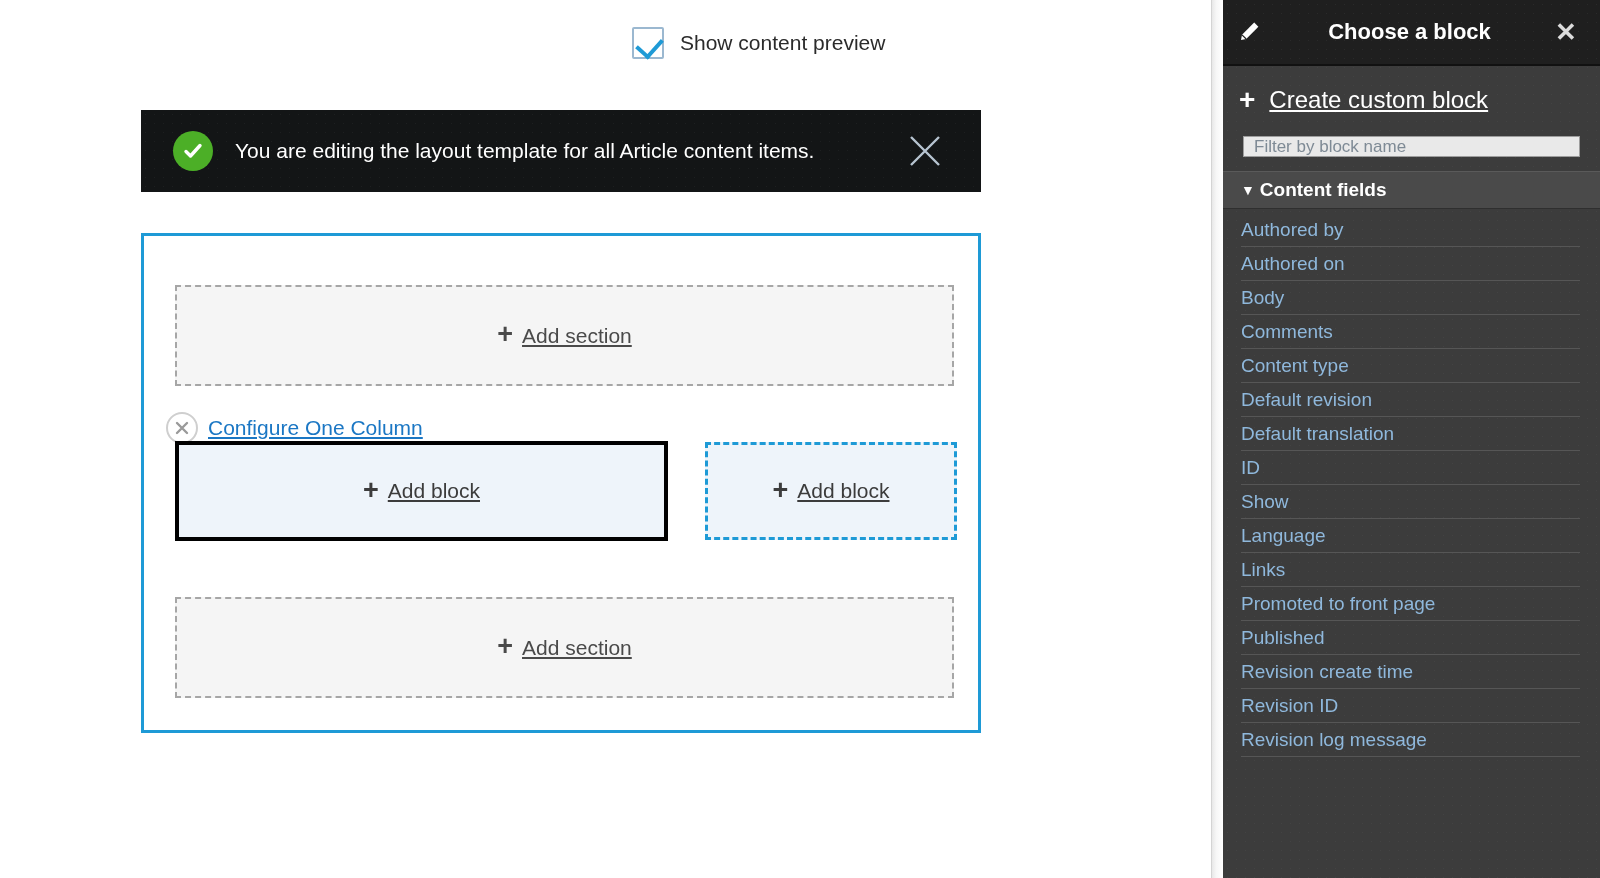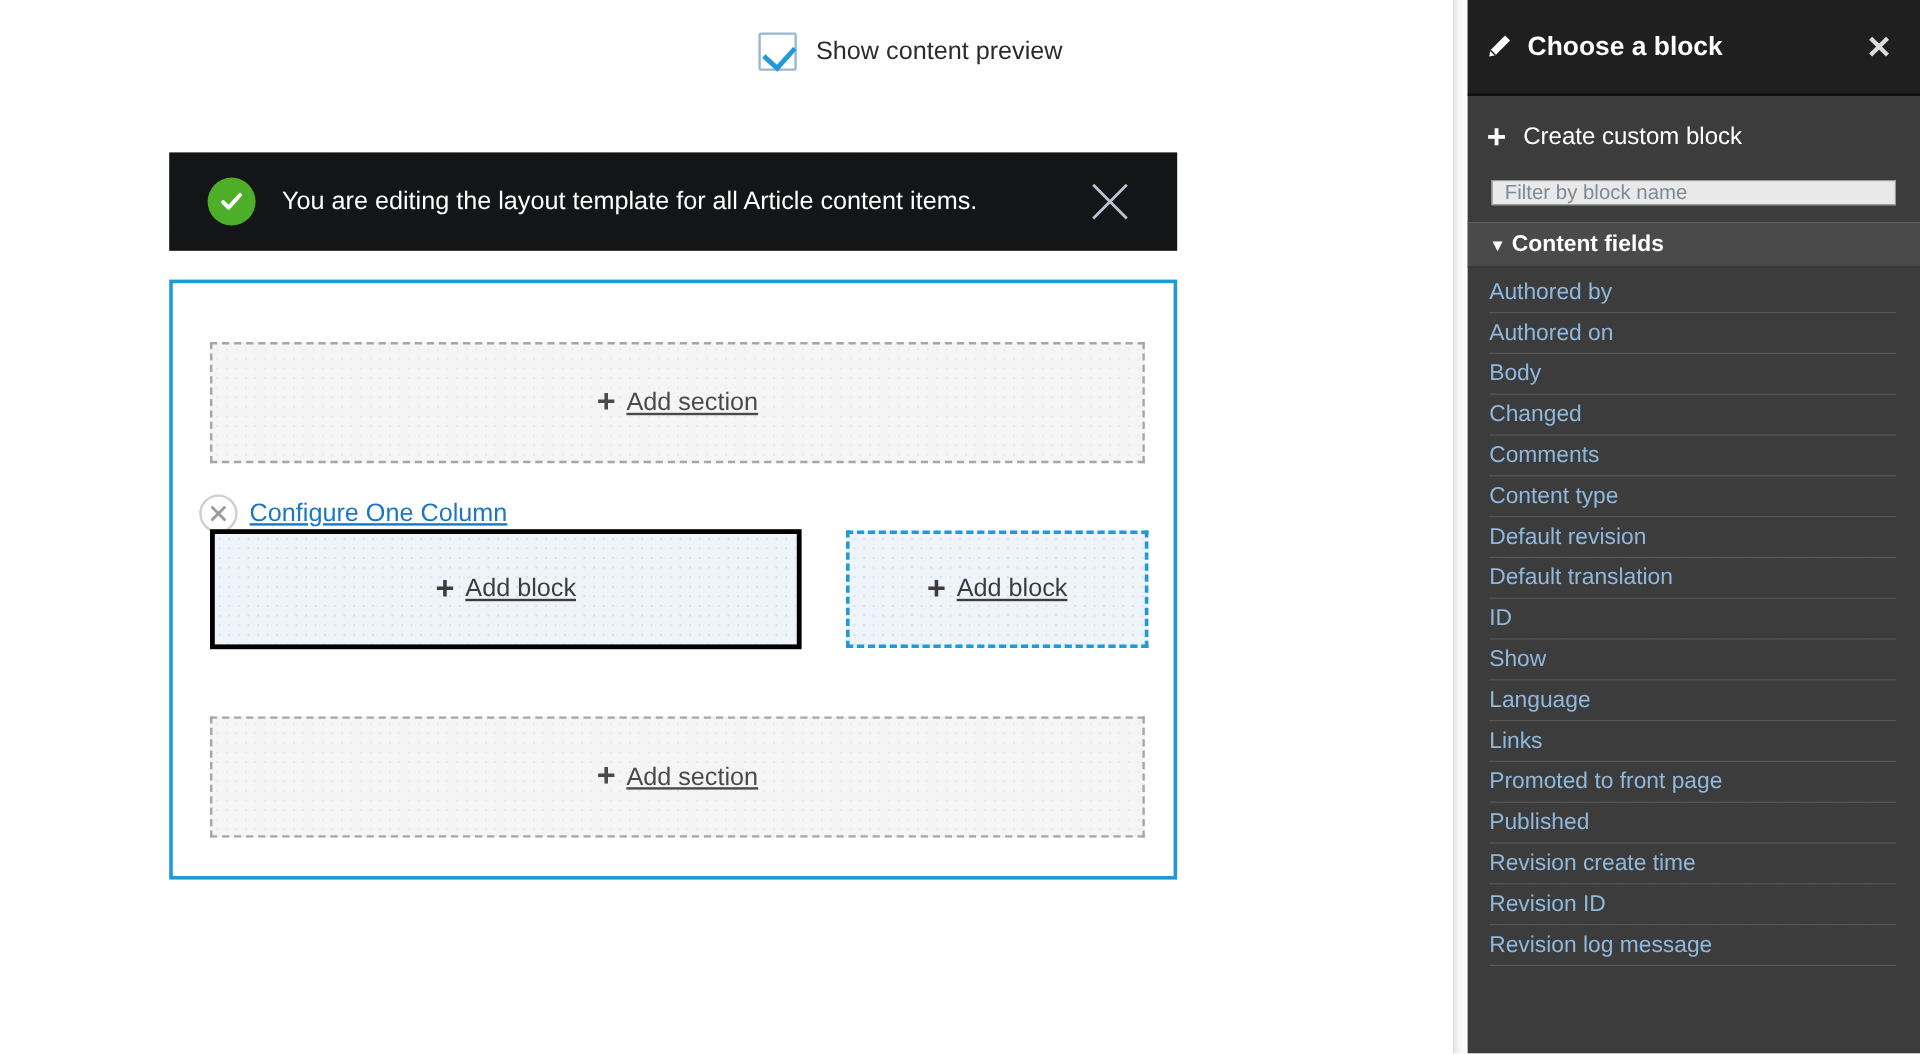--- a/index.html
+++ b/index.html
@@ -66,21 +66,21 @@
     border-width: 0 4px 4px 0;
     transform: rotate(42deg);
   }
   #show-preview-label {
     font-size: 21px; color: #2b2b2b;
     white-space: nowrap;
   }
 
   
   #status-message {
-    position: absolute; left: 141px; top: 127px;
+    position: absolute; left: 141px; top: 110px;
     width: 840px; height: 82px;
     background-color: #131516;
     background-image: radial-gradient(rgba(255,255,255,.045) 0.7px, transparent 0.7px);
     background-size: 9px 9px;
     display: flex; align-items: center;
   }
   #status-check-icon {
     width: 40px; height: 40px; margin-left: 32px;
     border-radius: 50%; background: #4caf27;
     display: flex; align-items: center; justify-content: center;
@@ -177,26 +177,27 @@
     position: absolute; left: 1223px; top: 0;
     width: 377px; height: 878px;
     background-color: #3c3c3c;
     background-image: radial-gradient(rgba(255,255,255,.035) 0.7px, transparent 0.7px);
     background-size: 9px 9px;
     color: #ffffff;
     overflow: hidden;
   }
   #panel-header {
     position: relative;
-    height: 80px;
+    height: 66px;
     background-color: #1f1f1f;
     background-image: radial-gradient(rgba(255,255,255,.05) 0.7px, transparent 0.7px);
     background-size: 9px 9px;
     display: flex; align-items: center;
     border-bottom: 2px solid #111;
+    text-align: center;
   }
   #panel-pencil-icon { margin-left: 14px; display:flex; flex:none; }
   #panel-title {
     margin-left: 12px; font-size: 22px; font-weight: bold;
     color: #ffffff; flex: 1; white-space: nowrap;
   }
   #panel-close-button {
     width: 40px; height: 40px; margin-right: 14px;
     display: flex; align-items: center; justify-content: center;
     color: #dcdcdc; font-size: 26px; font-weight: bold;
@@ -204,21 +205,21 @@
   }
   #create-custom-block-row {
     display: flex; align-items: center; gap: 14px;
     padding: 20px 0 20px 16px;
     cursor: pointer;
   }
   #create-custom-block-row .plus-glyph {
     font-size: 28px; font-weight: bold; color: #ffffff; line-height: 1;
   }
   #create-custom-block-link {
-    font-size: 20px; color: #ffffff; 
+    font-size: 24px; color: #ffffff; text-decoration: underline;
   }
   #block-filter-wrap { padding: 2px 20px 14px 20px; }
   #block-filter-input {
     width: 100%; height: 21px;
     background: #e9e9e9; border: 1px solid #9d9d9d;
     padding: 0 10px; font-size: 17px;
     color: #333; font-family: "Liberation Sans", sans-serif;
     border-radius: 0;
   }
   #block-filter-input::placeholder { color: #7e8a95; }
@@ -346,23 +347,20 @@
         <li>
           <a>Authored by</a>
         </li>
         <li>
           <a>Authored on</a>
         </li>
         <li>
           <a>Body</a>
         </li>
         <li>
-          <a>Changed</a>
-        </li>
-        <li>
           <a>Comments</a>
         </li>
         <li>
           <a>Content type</a>
         </li>
         <li>
           <a>Default revision</a>
         </li>
         <li>
           <a>Default translation</a>

